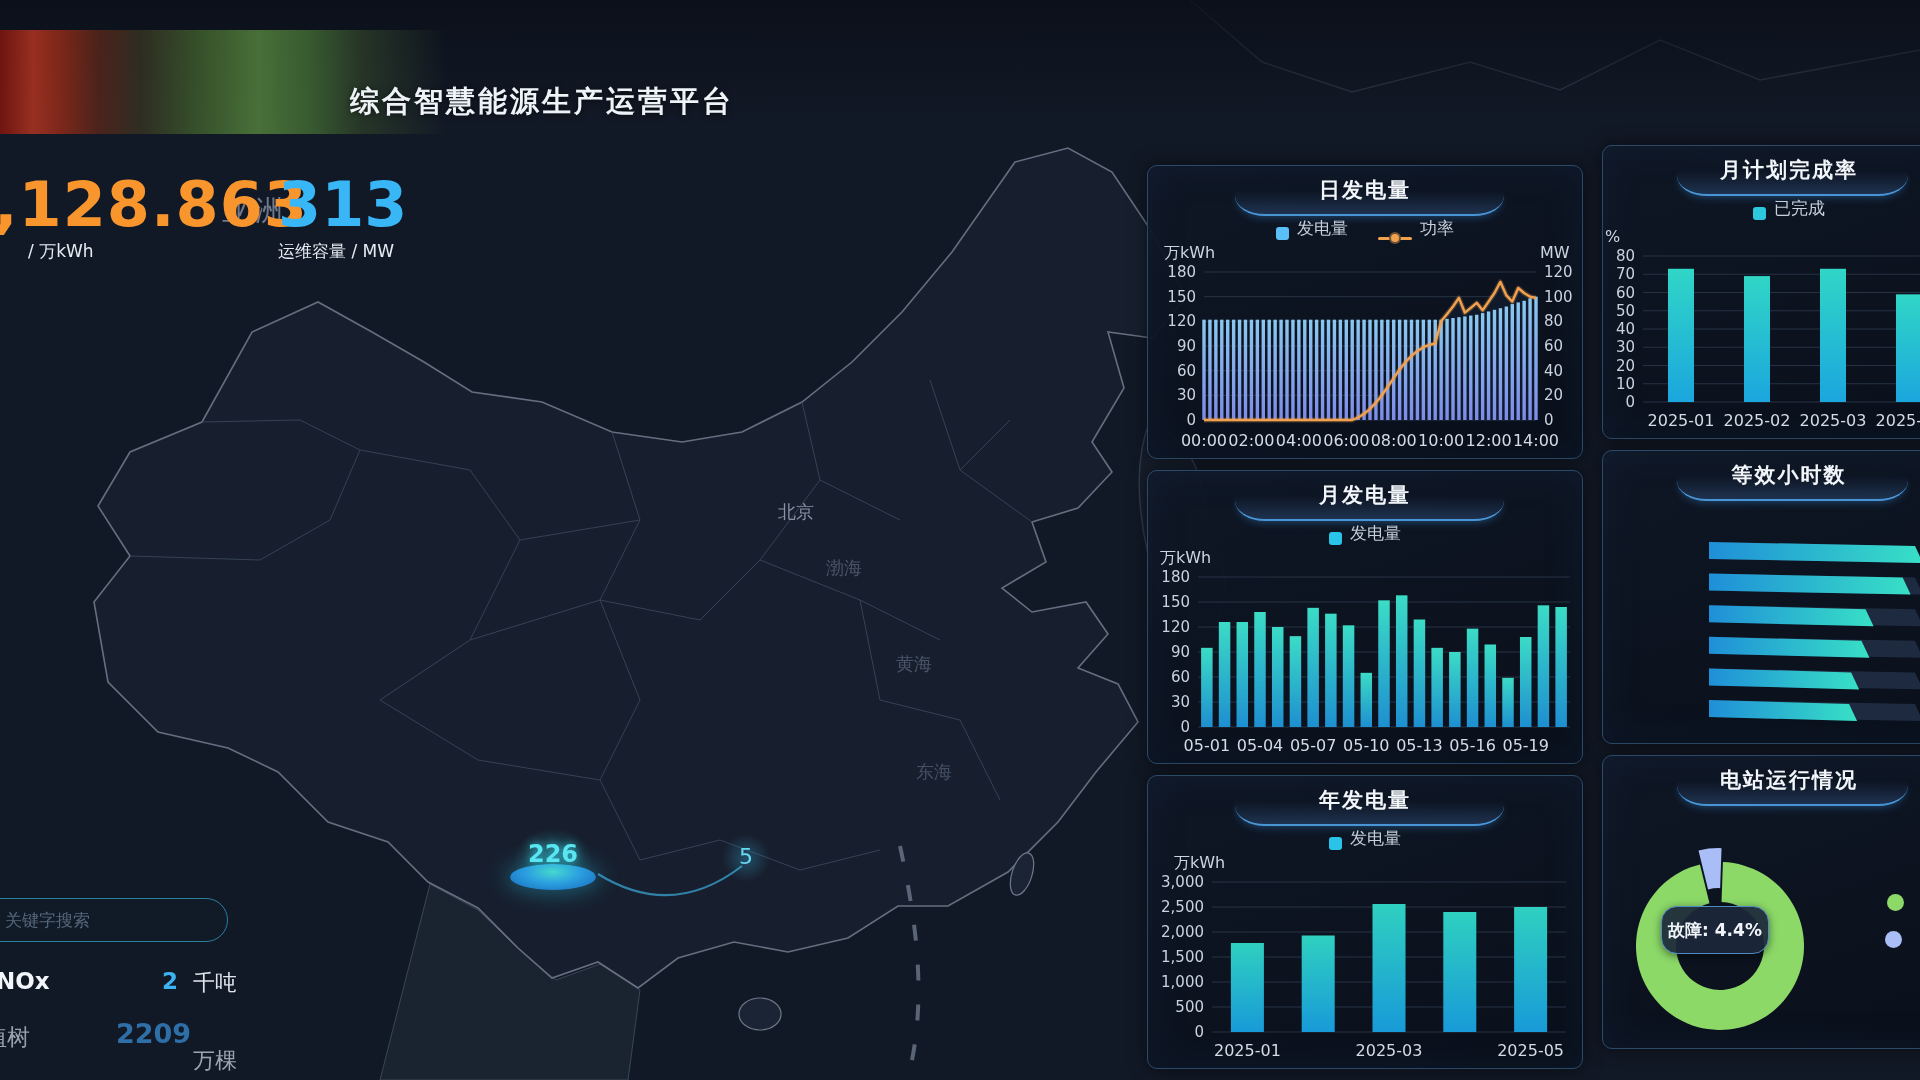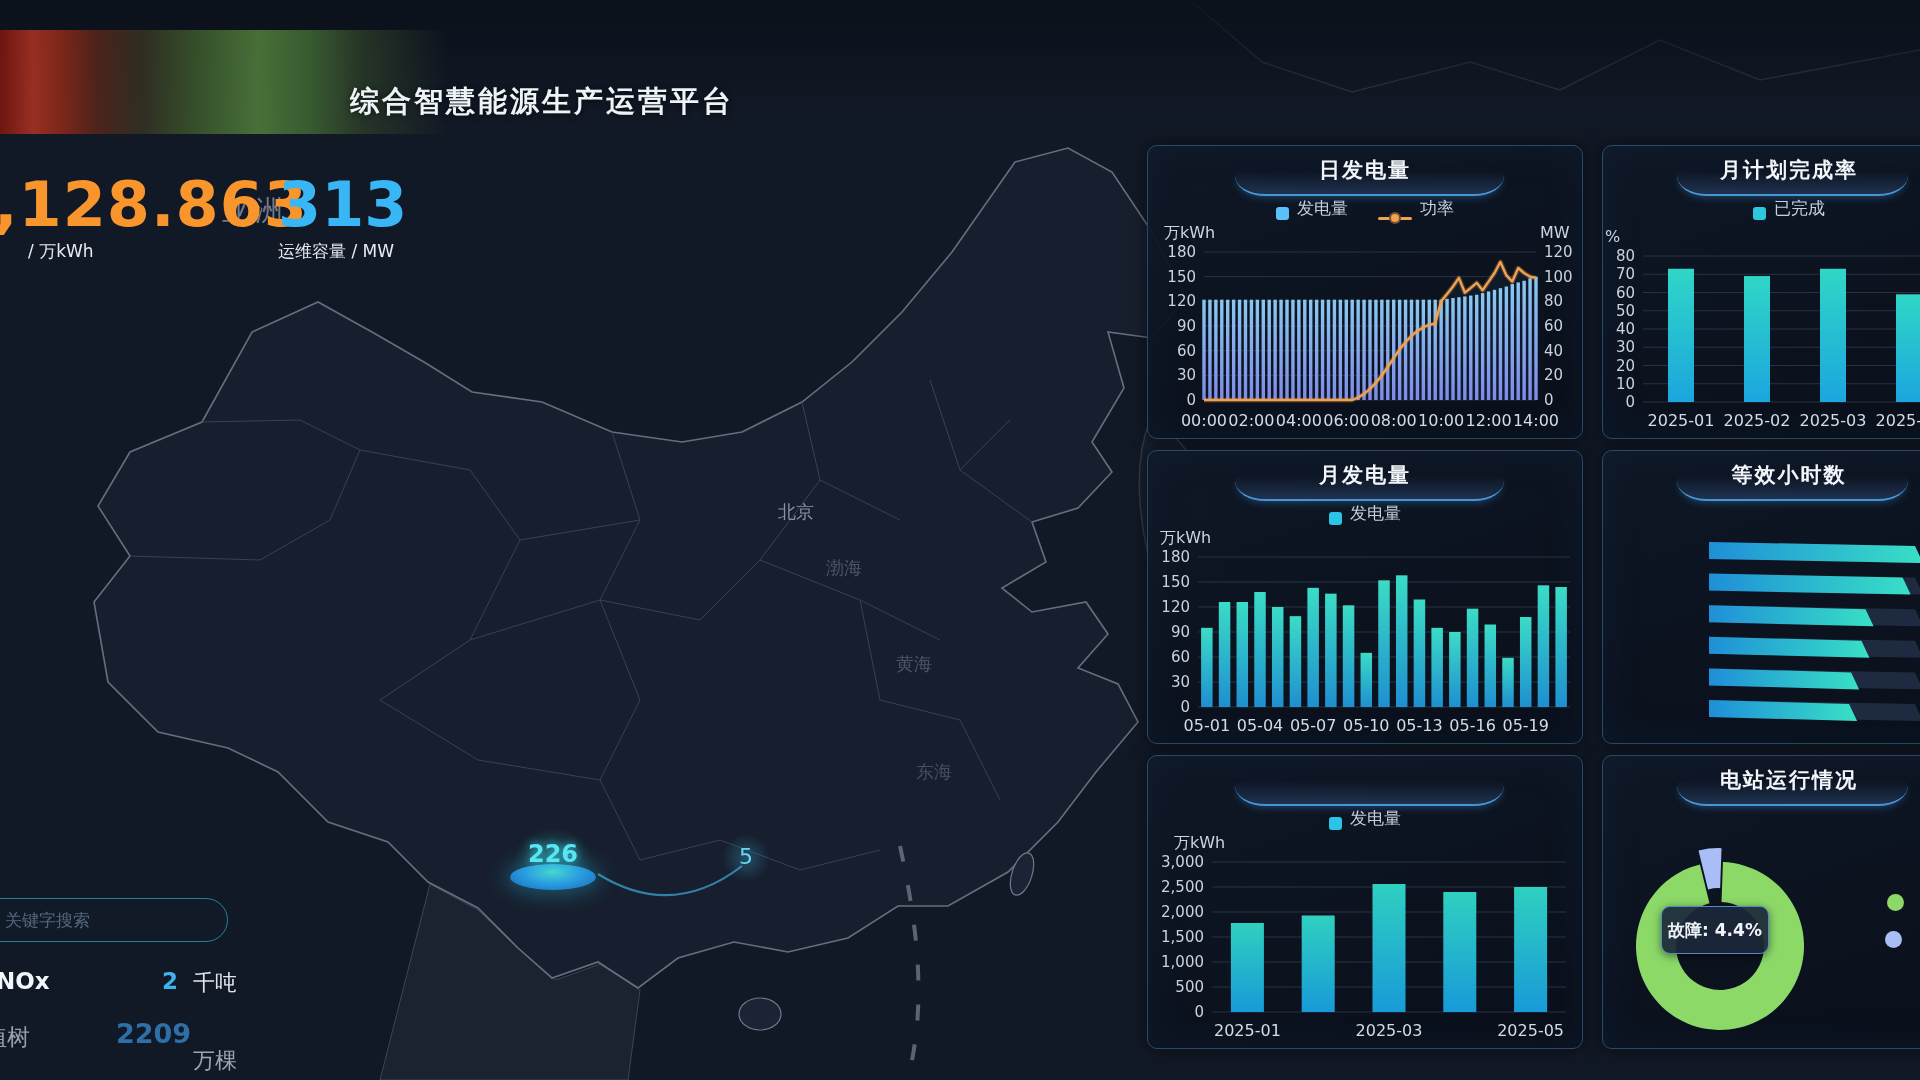--- a/index.html
+++ b/index.html
@@ -42,42 +42,42 @@
     box-shadow:0 0 20px 5px rgba(40,190,220,.35);}
   .marker-big .num{position:absolute;left:0;top:6px;width:96px;text-align:center;font-size:24px;font-weight:bold;
     color:#58e6f2;text-shadow:0 0 8px rgba(60,220,240,.8);}
   .marker-small{position:absolute;left:722px;top:834px;width:48px;height:48px;z-index:4;cursor:pointer;}
   .marker-small .glow{position:absolute;left:0;top:0;width:48px;height:48px;border-radius:50%;
     background:radial-gradient(circle,rgba(60,180,225,.32) 0%,rgba(60,180,225,0) 70%);}
   .marker-small .num{position:absolute;left:0;top:10px;width:48px;text-align:center;font-size:22px;color:#66d8f2;}
   .panel{position:absolute;z-index:6;border:1px solid #2b4a6a;border-radius:10px;
     background:linear-gradient(160deg,rgba(15,23,37,.94),rgba(9,15,26,.96));
     box-shadow:0 0 18px rgba(0,0,0,.55), inset 0 0 36px rgba(22,44,76,.28);}
-  .panel-l{left:1147px;width:434px;height:292px;}
+  .panel-l{left:1147px;width:434px;height:292px;margin-top:20px;}
   .panel-r{left:1602px;width:372px;height:292px;}
   .row1{top:145px;} .row2{top:450px;} .row3{top:755px;}
   .ptitle{position:absolute;left:0;right:0;top:10px;text-align:center;z-index:2;
     font-size:21px;font-weight:bold;color:#f2f6fa;letter-spacing:2px;}
   .swoosh{position:absolute;left:20%;width:62%;top:24px;height:24px;z-index:1;
     border-radius:0 0 30px 30px / 0 0 20px 20px;
     background:linear-gradient(180deg,rgba(30,45,70,0),rgba(44,74,116,.55));
     border-bottom:2px solid rgba(82,172,246,.85);
     box-shadow:0 4px 9px -3px rgba(60,150,235,.4);}
   .legend{position:absolute;left:0;right:0;top:50px;height:24px;display:flex;justify-content:center;gap:30px;align-items:center;z-index:2;}
   .legend-item{display:flex;align-items:flex-end;gap:8px;cursor:pointer;}
   .legend-chip{width:13px;height:13px;border-radius:3px;}
   .legend-label{font-size:17px;color:#c5d0dc;}
   .legend-line{position:relative;width:34px;height:3px;border-radius:2px;}
   .legend-line .dot{position:absolute;left:11px;top:-5px;width:12px;height:12px;border-radius:50%;border:2px solid rgba(20,26,40,.6);box-sizing:border-box;}
   svg.chart{position:absolute;left:0;font-family:inherit;}
   .tick{fill:#c9d3df;font-size:15px;}
   .xtick{fill:#d4dce6;font-size:16px;}
   .unit{fill:#cbd5e1;font-size:16px;}
   .tooltip{position:absolute;left:58px;top:150px;width:106px;height:46px;z-index:3;
-    background:rgba(28,40,58,.93);border:1px solid #4e8cc8;border-radius:9px;
+    background:rgba(28,40,58,.93);border:1px solid #4e8cc8;border-radius:16px;
     box-shadow:0 2px 8px rgba(0,0,0,.5);display:flex;align-items:center;justify-content:center;
     font-size:17px;font-weight:bold;color:#f0f4f8;}
   .ldot{position:absolute;width:17px;height:17px;border-radius:50%;z-index:2;cursor:pointer;}
 </style>
 </head>
 <body>
 
 <div class="stage">
 
   <svg class="maplayer" width="1920" height="1080" viewBox="0 0 1920 1080">
@@ -411,20 +411,21 @@
         </g>
         <g transform="translate(106,203)">
           <polygon points="0,0 206,4 214,21 0,17" fill="#202e44" fill-opacity="0.9"></polygon>
           <polygon points="0,0 140.08,4 148.08,21 0,17" fill="url(#equivg)"></polygon>
         </g>
       </svg>
   </div>
 
   <div class="panel panel-l row3">
     <div class="swoosh"></div>
+    <div class="ptitle">年发电量</div>
     <div class="legend">
       <div class="legend-item">
         <span class="legend-chip" style="background: rgb(41, 196, 232);"></span>
         <span class="legend-label">发电量</span>
       </div>
     </div>
     <svg class="chart" style="top:76px" width="434" height="212">
         <defs>
           <linearGradient id="yearg" x1="0" y1="0" x2="0" y2="1">
             <stop offset="0" stop-color="#2fd0c0"></stop>

